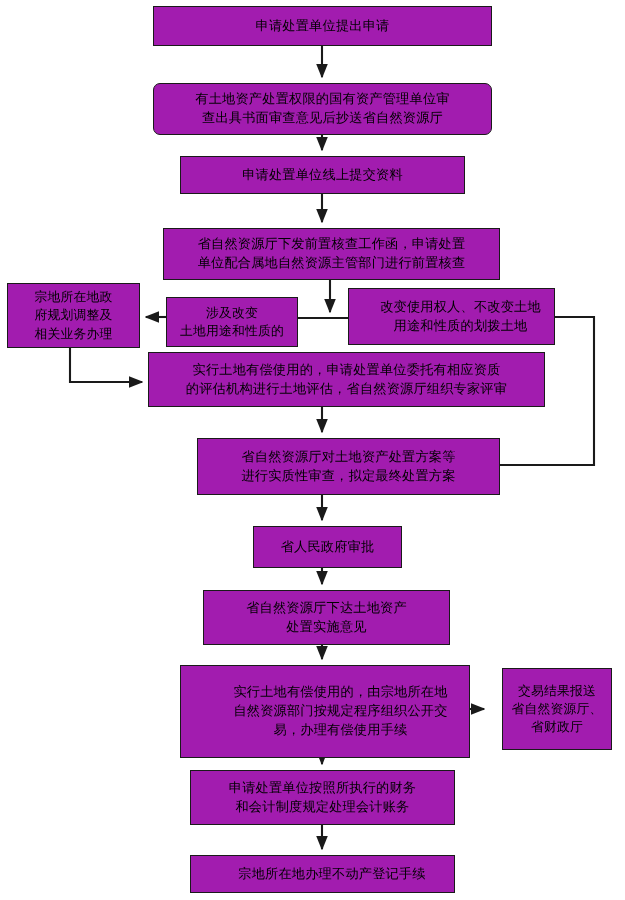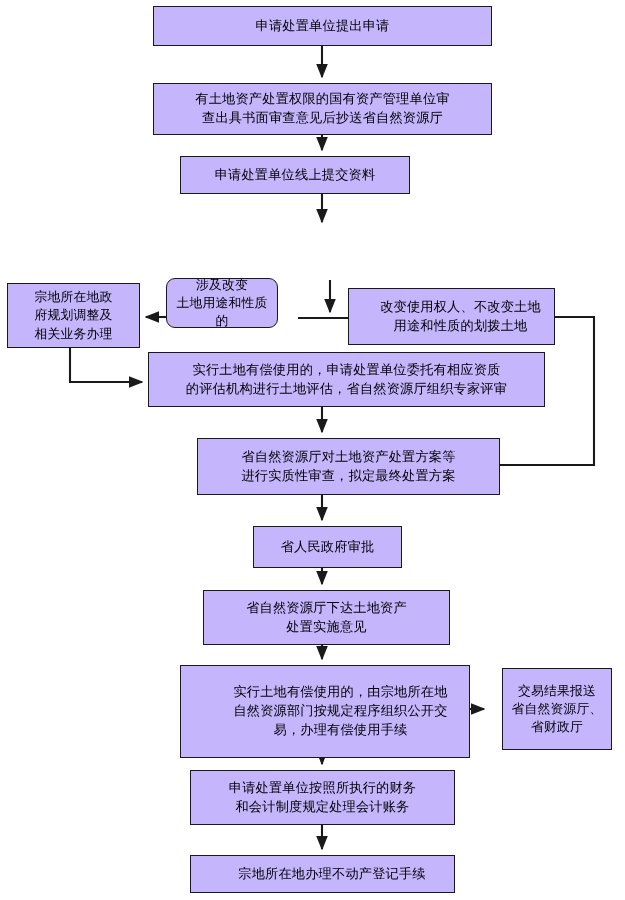--- a/index.html
+++ b/index.html
@@ -21,21 +21,21 @@
     left: 0;
     top: 0;
     width: 625px;
     height: 900px;
     pointer-events: none;
   }
   .node {
     position: absolute;
     box-sizing: border-box;
     border: 1.6px solid #1a1a1a;
-    background: #c4b5fd;
+    background: #a21caf;
     display: flex;
     align-items: center;
     justify-content: center;
     text-align: center;
     color: #000000;
     font-size: 13.2px;
     line-height: 1.42;
     letter-spacing: 0.2px;
     padding: 2px 5px;
     white-space: pre-line;
@@ -68,27 +68,29 @@
         <path d="M 322,407 L 322,432" fill="none" stroke="#1a1a1a" stroke-width="2.1" marker-end="url(#arrow-generic)"></path>
         <path d="M 322,495 L 322,520" fill="none" stroke="#1a1a1a" stroke-width="2.1" marker-end="url(#arrow-generic)"></path>
         <path d="M 322,562 L 322,584" fill="none" stroke="#1a1a1a" stroke-width="2.1" marker-end="url(#arrow-generic)"></path>
         <path d="M 322,645 L 322,659" fill="none" stroke="#1a1a1a" stroke-width="2.1" marker-end="url(#arrow-generic)"></path>
         <path d="M 470,709 L 484,709" fill="none" stroke="#1a1a1a" stroke-width="2.1" marker-end="url(#arrow-generic)"></path>
         <path d="M 322,758 L 322,764" fill="none" stroke="#1a1a1a" stroke-width="2.1" marker-end="url(#arrow-generic)"></path>
         <path d="M 322,825 L 322,849" fill="none" stroke="#1a1a1a" stroke-width="2.1" marker-end="url(#arrow-generic)"></path>
       </g>
   </svg>
 <div class="node" style="left: 153px; top: 6px; width: 339px; height: 40px;"><span>申请处置单位提出申请</span></div>
-    <div class="node" style="left: 153px; top: 83px; width: 339px; height: 52px;"><span>有土地资产处置权限的国有资产管理单位审
+    <div class="node" style="left: 153px; top: 83px; width: 339px; height: 52px; border-radius: 7px;"><span>有土地资产处置权限的国有资产管理单位审
 查出具书面审查意见后抄送省自然资源厅</span></div>
-    <div class="node" style="left: 180px; top: 156px; width: 230px; height: 38px;"><span>申请处置单位线上提交资料</span></div>
+    <div class="node" style="left: 180px; top: 156px; width: 285px; height: 38px;"><span>申请处置单位线上提交资料</span></div>
+    <div class="node" style="left: 163px; top: 228px; width: 337px; height: 52px;"><span>省自然资源厅下发前置核查工作函，申请处置
+单位配合属地自然资源主管部门进行前置核查</span></div>
     <div class="node small" style="left: 7px; top: 283px; width: 133px; height: 65px;"><span>宗地所在地政
 府规划调整及
 相关业务办理</span></div>
-    <div class="node small" style="left: 166px; top: 278px; width: 112px; height: 50px; border-radius: 9px;"><span>涉及改变
+    <div class="node small" style="left: 166px; top: 297px; width: 132px; height: 50px;"><span>涉及改变
 土地用途和性质的</span></div>
     <div class="node" style="left: 348px; top: 288px; width: 207px; height: 57px; padding-left: 23px;"><span>改变使用权人、不改变土地
 用途和性质的划拨土地</span></div>
     <div class="node" style="left: 148px; top: 352px; width: 397px; height: 55px;"><span>实行土地有偿使用的，申请处置单位委托有相应资质
 的评估机构进行土地评估，省自然资源厅组织专家评审</span></div>
     <div class="node" style="left: 170px; top: 438px; width: 303px; height: 57px; margin-left: 27px;"><span>省自然资源厅对土地资产处置方案等
 进行实质性审查，拟定最终处置方案</span></div>
     <div class="node" style="left: 253px; top: 526px; width: 149px; height: 42px;"><span>省人民政府审批</span></div>
     <div class="node" style="left: 203px; top: 590px; width: 247px; height: 55px;"><span>省自然资源厅下达土地资产
 处置实施意见</span></div>

